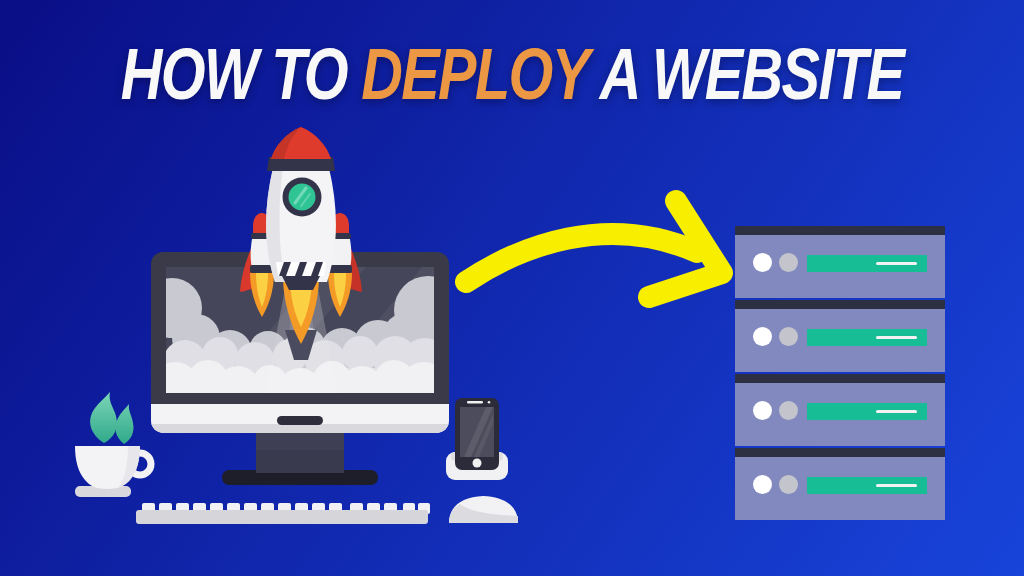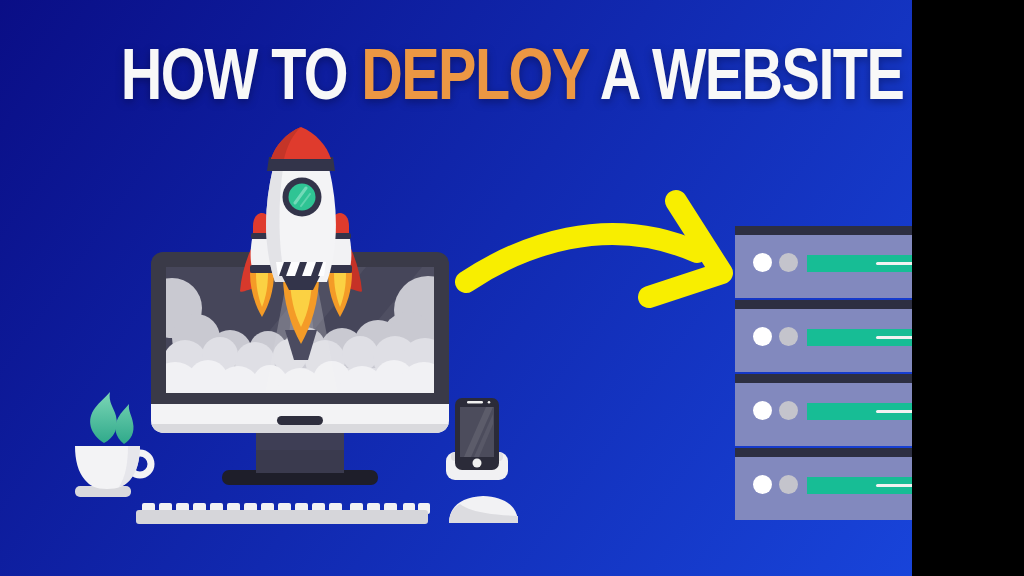--- a/index.html
+++ b/index.html
@@ -1,19 +1,20 @@
 <!DOCTYPE html>
 <html><head>
 <meta charset="utf-8">
 <style>
   html,body{margin:0;padding:0;background:#000;}
   .stage{
-    position:relative;width:912px;height:576px;overflow:hidden;
+    position:relative;width:1024px;height:576px;overflow:hidden;
     background:linear-gradient(125deg,var(--bg1,#0a0e86) 0%,var(--bg2,#1844da) 100%);
     font-family:"Liberation Sans",sans-serif;
+    font-style:italic;
   }
   
   .title{
     position:absolute;top:38px;left:0;width:1024px;text-align:center;
     font-size:72px;font-weight:bold;line-height:1;letter-spacing:-2px;
     color:var(--title-main,#f8f8f8);
     transform:scaleX(0.80);transform-origin:512px 0;
     text-shadow:0 3px 9px rgba(0,0,25,.35);
     white-space:nowrap;margin:0;
   }

